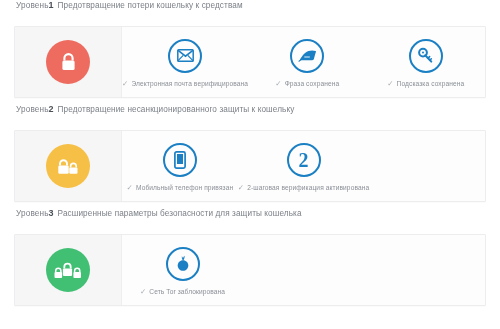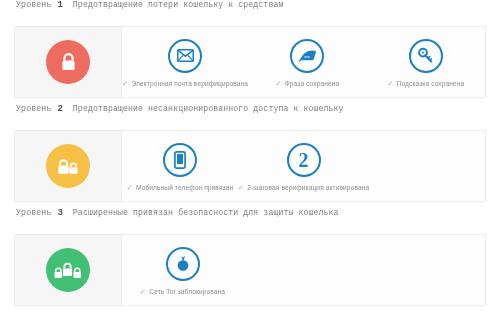--- a/index.html
+++ b/index.html
@@ -20,24 +20,22 @@
     position: relative;
     box-sizing: border-box;
     padding: 0 14px;
   }
   .level-block {
     margin-bottom: 6px;
   }
   .level-header {
     display: flex;
     align-items: baseline;
-    gap: 6px;
     height: 26px;
     padding-left: 2px;
-    font-family: Liberation Mono, monospace;
   }
   .level-header .lvl-word {
     font-size: 8.2px;
     color: #7a7f86;
     letter-spacing: 0.15px;
   }
   .level-header .lvl-num {
     font-size: 9px;
     font-weight: bold;
     color: #4a4f56;
@@ -199,21 +197,21 @@
         </div>
 
       </div>
     </div>
   </div>
 
   <div class="level-block">
     <div class="level-header">
       <span class="lvl-word">Уровень</span>
       <span class="lvl-num">2</span>
-      <span class="lvl-desc">Предотвращение несанкционированного доступа к кошельку</span>
+      <span class="lvl-desc">Предотвращение несанкционированного защиты к кошельку</span>
     </div>
     <div class="card">
       <div class="card-badge">
         <div class="badge-circle" style="background:#f6bf45;">
           <span class="badge-locks">
             <svg width="24" height="20" viewBox="0 0 24 20">
               <g>
                 <path d="M4.0 9.6V7.7a3.5 3.5 0 0 1 7.0 0v1.9" fill="none" stroke="#ffffff" stroke-width="1.9"></path>
                 <rect x="2.3" y="9.4" width="10.4" height="8.3" rx="1.3" fill="#ffffff"></rect>
               </g>
@@ -253,21 +251,21 @@
         <div class="item"></div>
 
       </div>
     </div>
   </div>
 
   <div class="level-block">
     <div class="level-header">
       <span class="lvl-word">Уровень</span>
       <span class="lvl-num">3</span>
-      <span class="lvl-desc">Расширенные привязан безопасности для защиты кошелька</span>
+      <span class="lvl-desc">Расширенные параметры безопасности для защиты кошелька</span>
     </div>
     <div class="card">
       <div class="card-badge">
         <div class="badge-circle" style="background:#41bf73;">
           <span class="badge-locks">
             <svg width="30" height="20" viewBox="0 0 30 20">
               <g>
                 <path d="M2.7 12.2v-1.3a2.6 2.6 0 0 1 5.2 0v1.3" fill="none" stroke="#ffffff" stroke-width="1.5"></path>
                 <rect x="1.5" y="12.0" width="7.6" height="5.9" rx="1.0" fill="#ffffff"></rect>
               </g>

